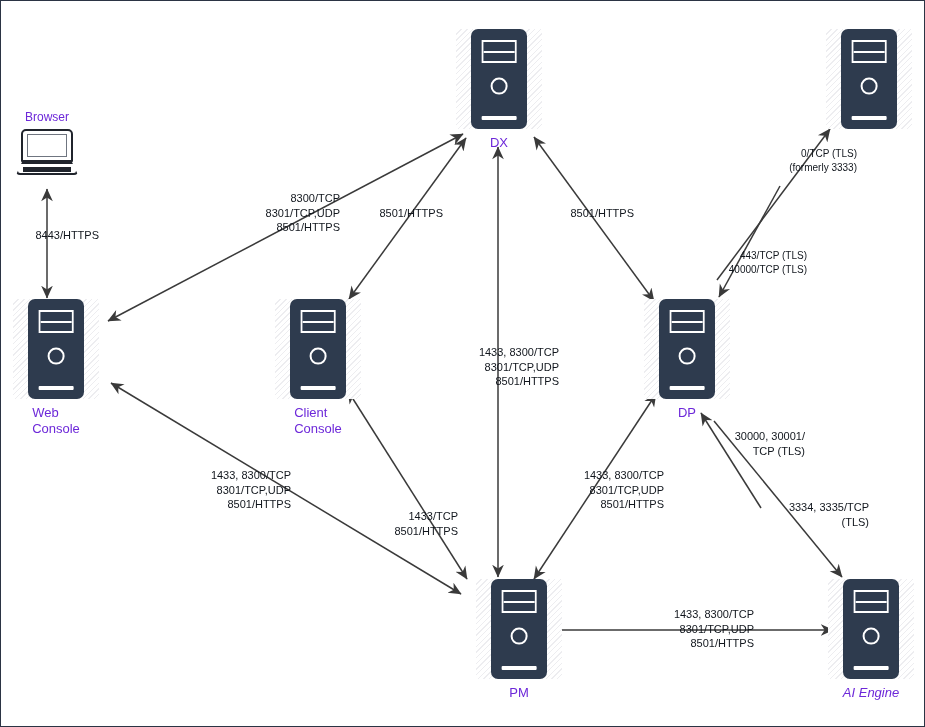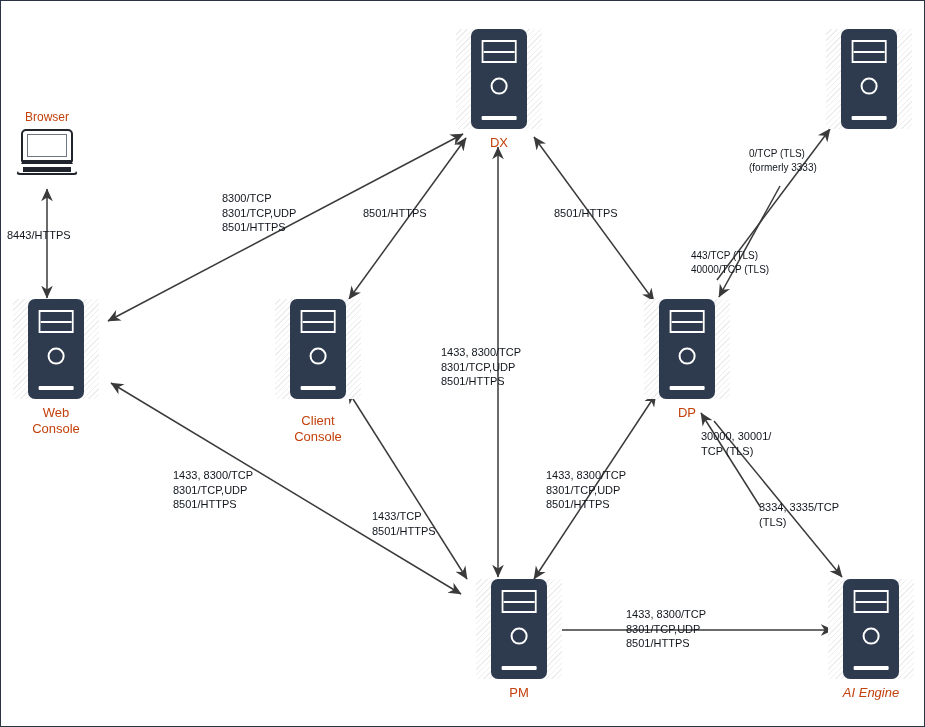--- a/index.html
+++ b/index.html
@@ -144,41 +144,41 @@
     width: 48px;
     height: 5px;
     background: #20242c;
   }
 
   
   .node-label {
     margin-top: 6px;
     font-size: 13px;
     line-height: 16px;
-    color: #c2410c;
-    text-align: center;
+    color: #6d28d9;
+    text-align: left;
     white-space: pre-line;
   }
   .node-label.above {
     margin-top: 0;
     margin-bottom: 4px;
     font-size: 12px;
   }
   .node.side {
     flex-direction: row;
     align-items: center;
   }
 
   
   .edge-label {
     position: absolute;
     font-size: 11px;
     line-height: 14.5px;
     color: #11161d;
-    text-align: left;
+    text-align: right;
     white-space: pre-line;
     z-index: 4;
     background: transparent;
   }
   .edge-label.sm {
     font-size: 10px;
     line-height: 14px;
   }
 </style>
 </head>
@@ -286,21 +286,21 @@
             <div class="bay"></div>
           </div>
         <div class="pwr"></div>
         <div class="slot"></div>
       </div>
     </div>
     <div class="node-label">Web
 Console</div>
   </div>
 
-  <div class="node" style="left:274px; top:298px;gap:8px;">
+  <div class="node" style="left:274px; top:298px;">
     <div class="halo" style="width:86px; height:100px;">
       <div class="server" style="width:56px; height:100px;">
         <div class="bays">
             <div class="bay"></div>
             <div class="bay"></div>
           </div>
         <div class="pwr"></div>
         <div class="slot"></div>
       </div>
     </div>

